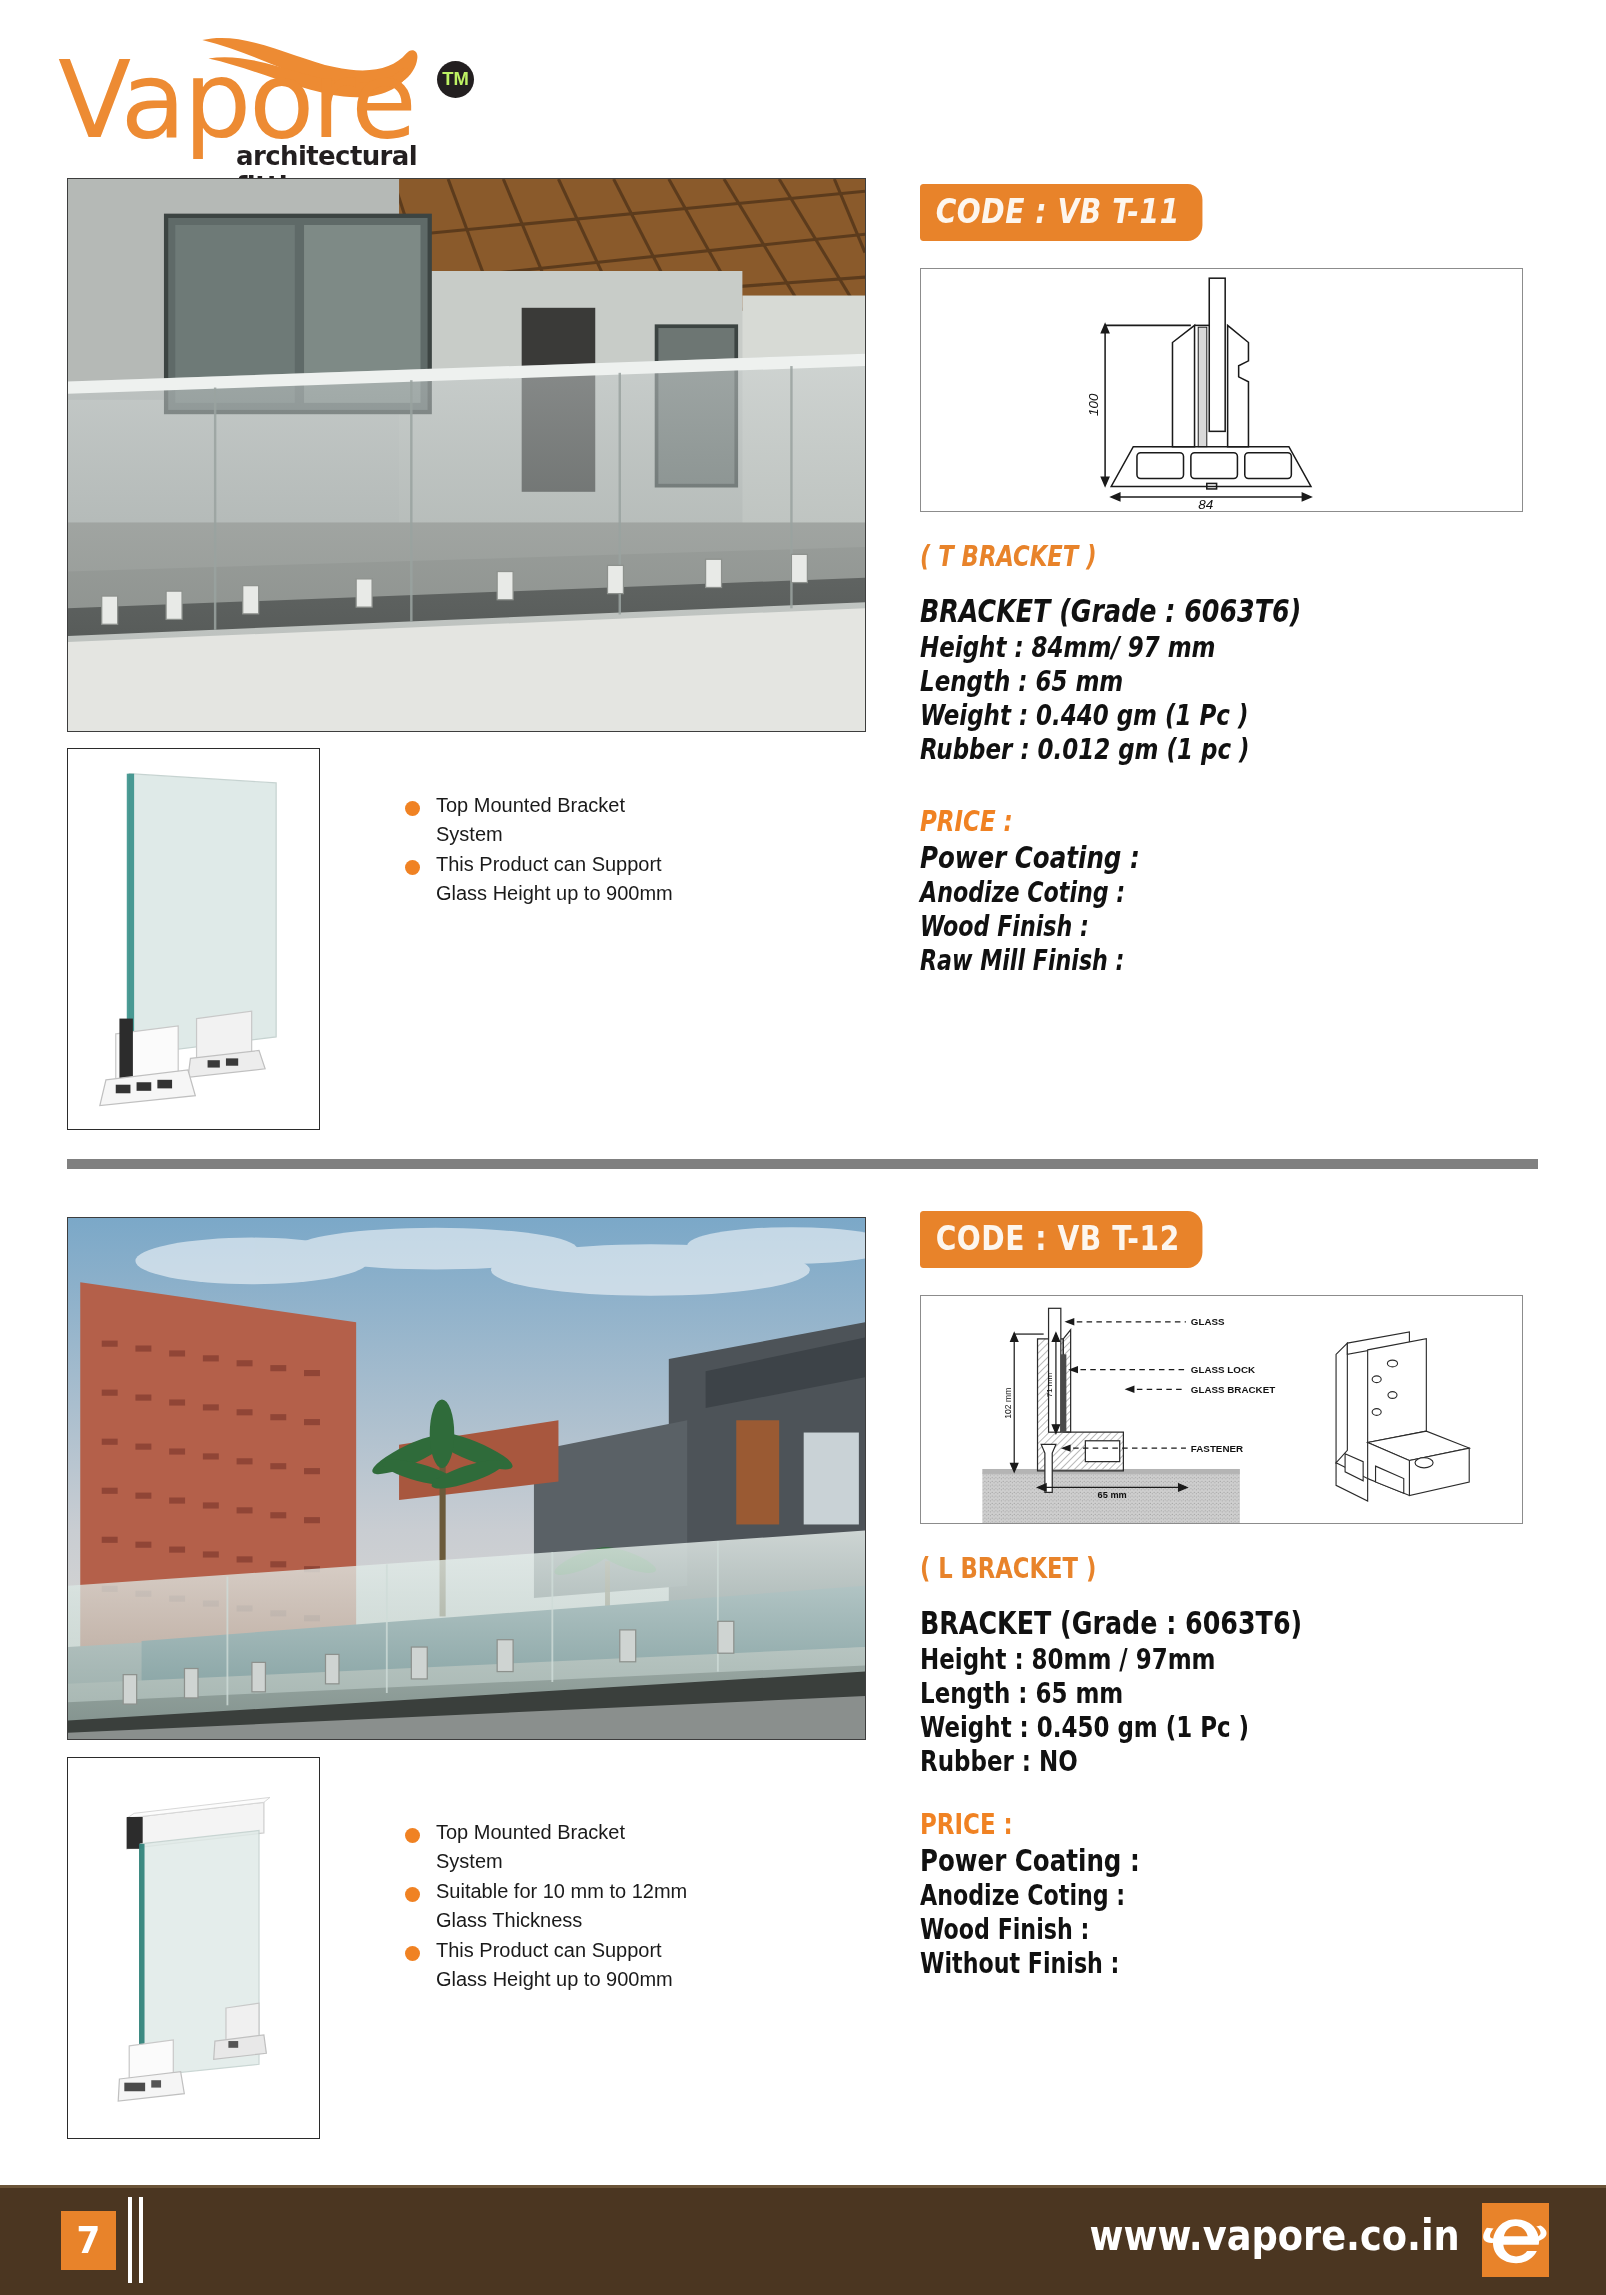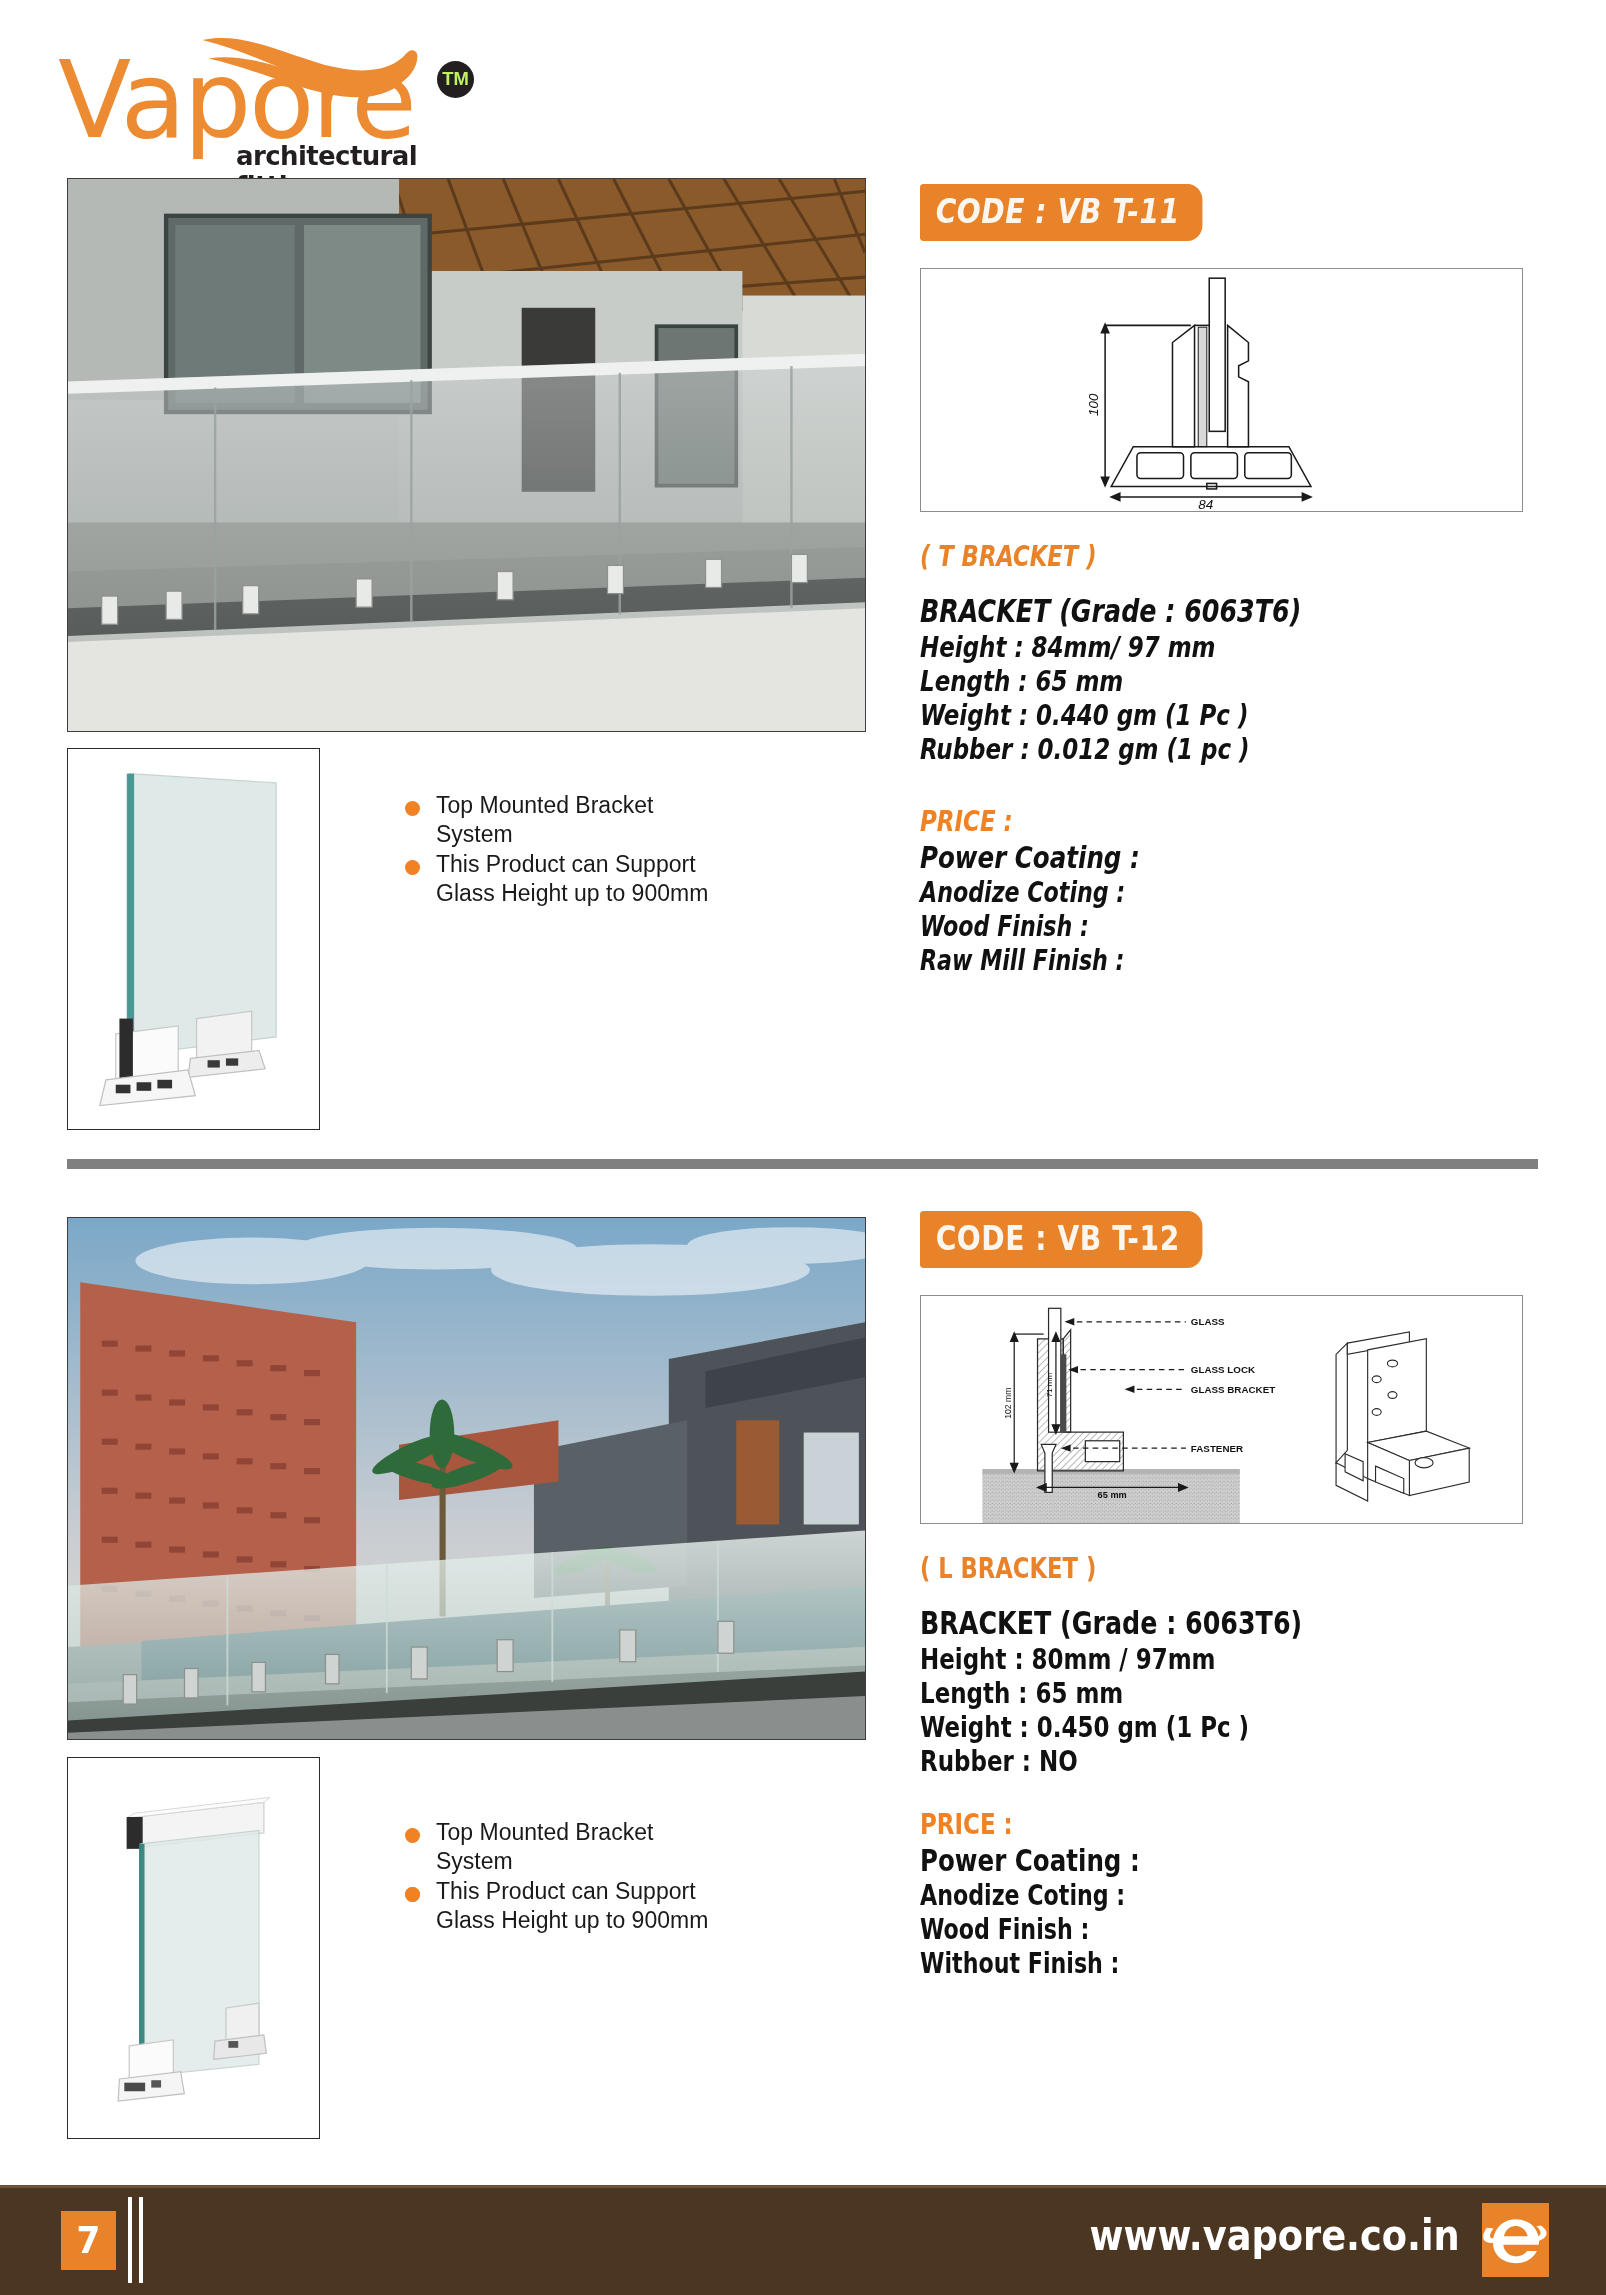--- a/index.html
+++ b/index.html
@@ -60,21 +60,21 @@
   .bullets { position:absolute; width:429px; }
   .b1 { left:399px; top:613px; }
   .b2 { left:399px; top:601px; }
   .bullet-row { position:relative; padding-left:37px; margin-bottom:1.2px; }
   .bullet-dot {
     position:absolute; left:6.1px; top:9.8px;
     width:15.3px; height:15.3px; border-radius:50%;
     background:#F08223;
   }
   .bullet-text {
-    font-size:23px; line-height:29px; color:#1a1a1a;
+    font-size:20px; line-height:29px; color:#1a1a1a;
     font-family:"Liberation Sans", sans-serif;
     white-space:pre-line;
   }
 
   
   .right-col { position:absolute; left:920px; width:625px; }
   .r1 { top:6.1px;font-style:italic; }
   .r2 { top:-6.1px; }
 
   .code-badge {
@@ -496,20 +496,22 @@
   </div>
 
   <div class="bullets b2">
     <div class="bullet-row">
       <span class="bullet-dot"></span>
       <span class="bullet-text">Top Mounted Bracket
 System</span>
     </div>
     <div class="bullet-row">
       <span class="bullet-dot"></span>
+      <span class="bullet-text">Suitable for 10 mm to 12mm
+Glass Thickness</span>
     </div>
     <div class="bullet-row">
       <span class="bullet-dot"></span>
       <span class="bullet-text">This Product can Support
 Glass Height up to 900mm</span>
     </div>
   </div>
 
   <div class="right-col r2">
     <div class="code-badge">CODE : VB T-12</div>

